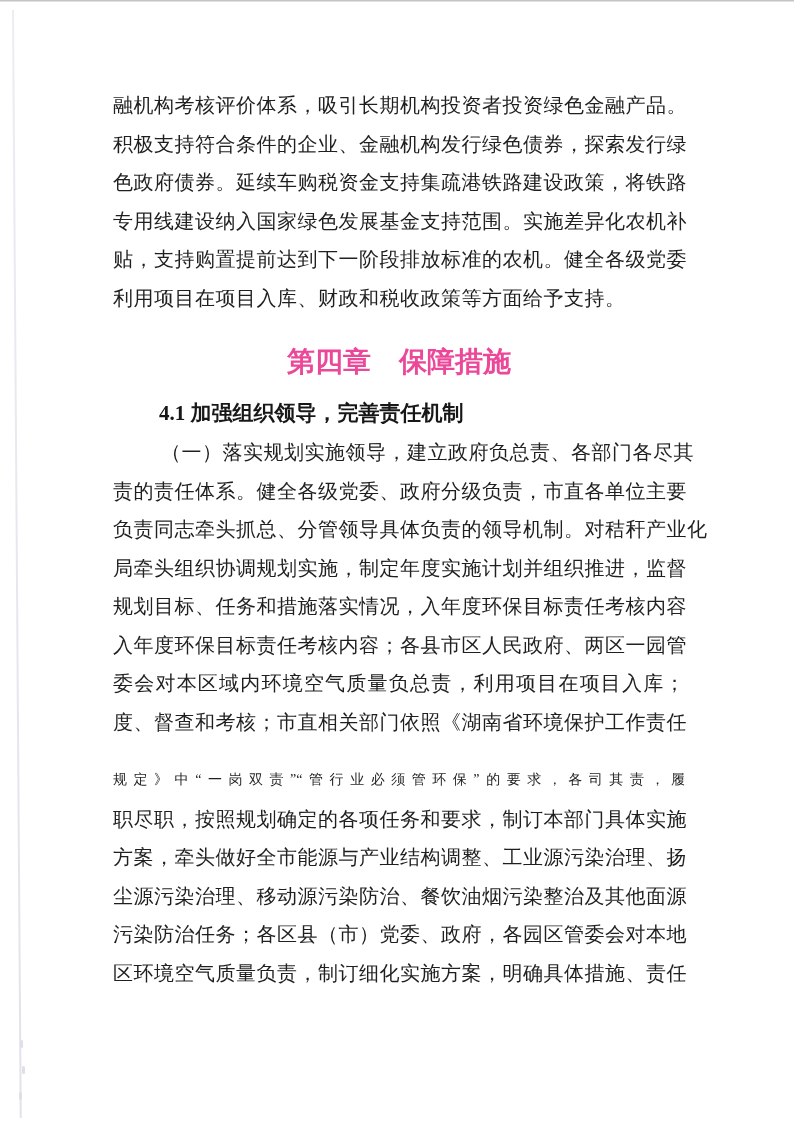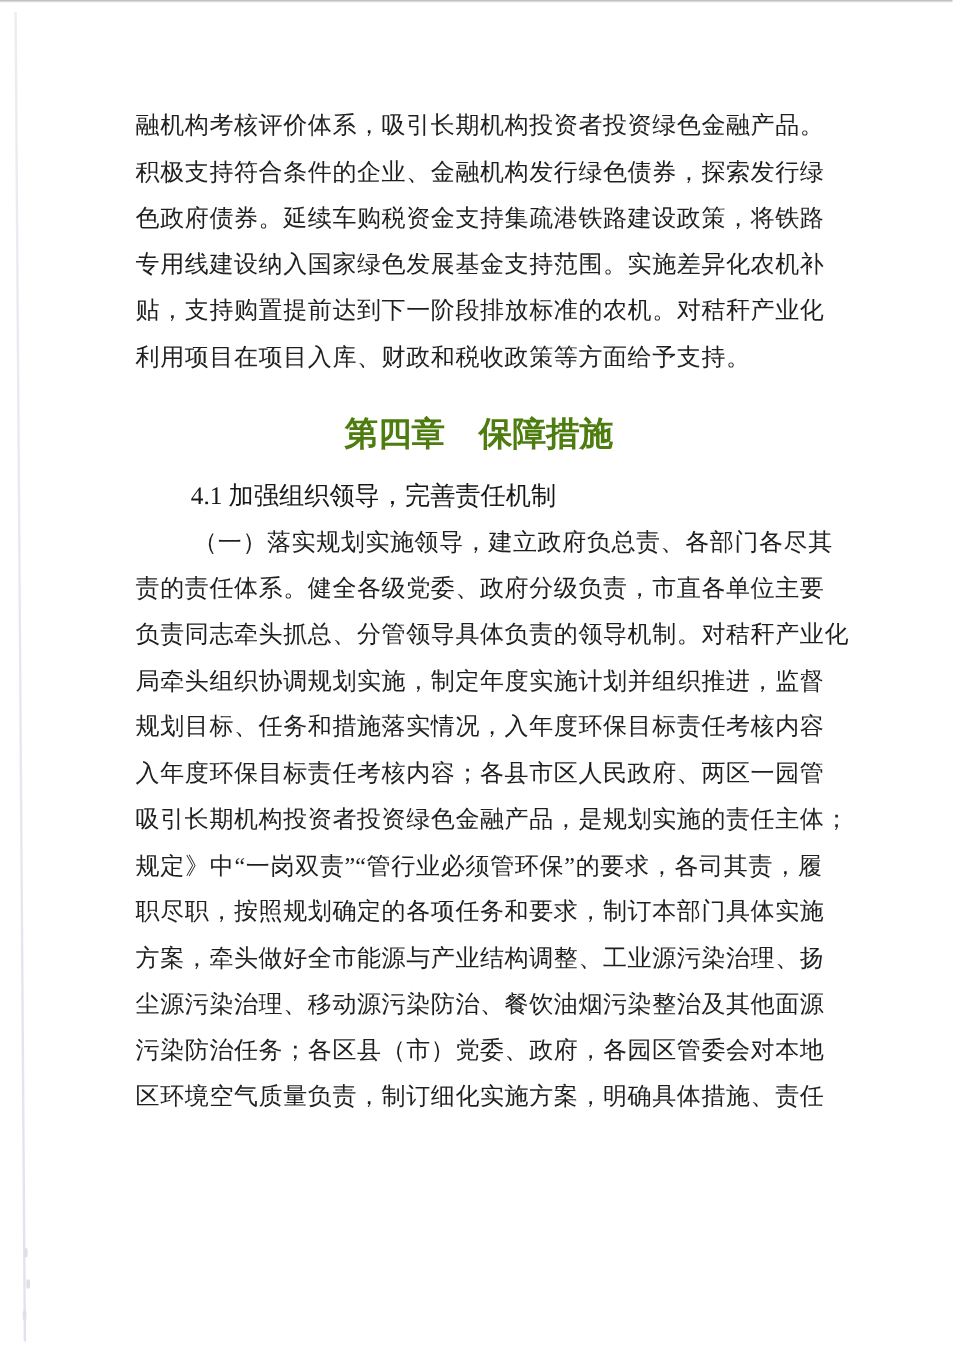--- a/index.html
+++ b/index.html
@@ -51,40 +51,40 @@
   .bl {
     height: 38.5px;
     line-height: 38.5px;
     font-size: 20px;
     letter-spacing: 0.5px;
     text-align: justify;
     text-align-last: justify;
     white-space: nowrap;
     overflow: visible;
   }
-  .bl.tight { font-size: 20px; letter-spacing: 0; }
+  .bl.tight { font-size: 14px; letter-spacing: 0; margin-top: 20px; }
   .bl.end   { text-align: left; text-align-last: left; }
   .bl.indent { text-indent: 48px; }
 
   .chapter-heading {
     margin-top: 26px;
     height: 38px;
     line-height: 38px;
     font-size: 28px;
     font-weight: bold;
     text-align: center;
     font-family: "Liberation Sans", "DejaVu Sans", sans-serif;
-    color: #4d7c0f;
+    color: #ec4899;
   }
   .section-heading {
     margin-top: 17px;
     height: 30px;
     line-height: 30px;
     font-size: 21px;
-    font-weight: normal;
+    font-weight: bold;
     text-indent: 46px;
     color: #171717;
   }
   .body-paragraph { margin-top: 5px; }
 </style>
 </head>
 <body>
 
 <div class="page">
   <div class="scan-edge-top"></div>
@@ -93,36 +93,37 @@
   <div class="scan-speck speck2"></div>
   <div class="scan-speck speck3"></div>
 
   <div class="content">
 
     <div>
       <div class="bl">融机构考核评价体系，吸引长期机构投资者投资绿色金融产品。</div>
       <div class="bl">积极支持符合条件的企业、金融机构发行绿色债券，探索发行绿</div>
       <div class="bl">色政府债券。延续车购税资金支持集疏港铁路建设政策，将铁路</div>
       <div class="bl">专用线建设纳入国家绿色发展基金支持范围。实施差异化农机补</div>
-      <div class="bl">贴，支持购置提前达到下一阶段排放标准的农机。对秸秆产业化</div>
+      <div class="bl">贴，支持购置提前达到下一阶段排放标准的农机。健全各级党委</div>
       <div class="bl end">利用项目在项目入库、财政和税收政策等方面给予支持。</div>
     </div>
 
     <div class="chapter-heading">第四章　保障措施</div>
 
     <div class="section-heading">4.1 加强组织领导，完善责任机制</div>
 
     <div class="body-paragraph">
       <div class="bl indent">（一）落实规划实施领导，建立政府负总责、各部门各尽其</div>
       <div class="bl">责的责任体系。健全各级党委、政府分级负责，市直各单位主要</div>
       <div class="bl">负责同志牵头抓总、分管领导具体负责的领导机制。对秸秆产业化</div>
       <div class="bl">局牵头组织协调规划实施，制定年度实施计划并组织推进，监督</div>
       <div class="bl">规划目标、任务和措施落实情况，入年度环保目标责任考核内容</div>
       <div class="bl">入年度环保目标责任考核内容；各县市区人民政府、两区一园管</div>
-      <div class="bl">吸引长期机构投资者投资绿色金融产品，是规划实施的责任主体；</div>
+      <div class="bl">委会对本区域内环境空气质量负总责，利用项目在项目入库；</div>
+      <div class="bl">度、督查和考核；市直相关部门依照《湖南省环境保护工作责任</div>
       <div class="bl tight">规定》中“一岗双责”“管行业必须管环保”的要求，各司其责，履</div>
       <div class="bl">职尽职，按照规划确定的各项任务和要求，制订本部门具体实施</div>
       <div class="bl">方案，牵头做好全市能源与产业结构调整、工业源污染治理、扬</div>
       <div class="bl">尘源污染治理、移动源污染防治、餐饮油烟污染整治及其他面源</div>
       <div class="bl">污染防治任务；各区县（市）党委、政府，各园区管委会对本地</div>
       <div class="bl">区环境空气质量负责，制订细化实施方案，明确具体措施、责任</div>
     </div>
 
   </div>
 </div>

